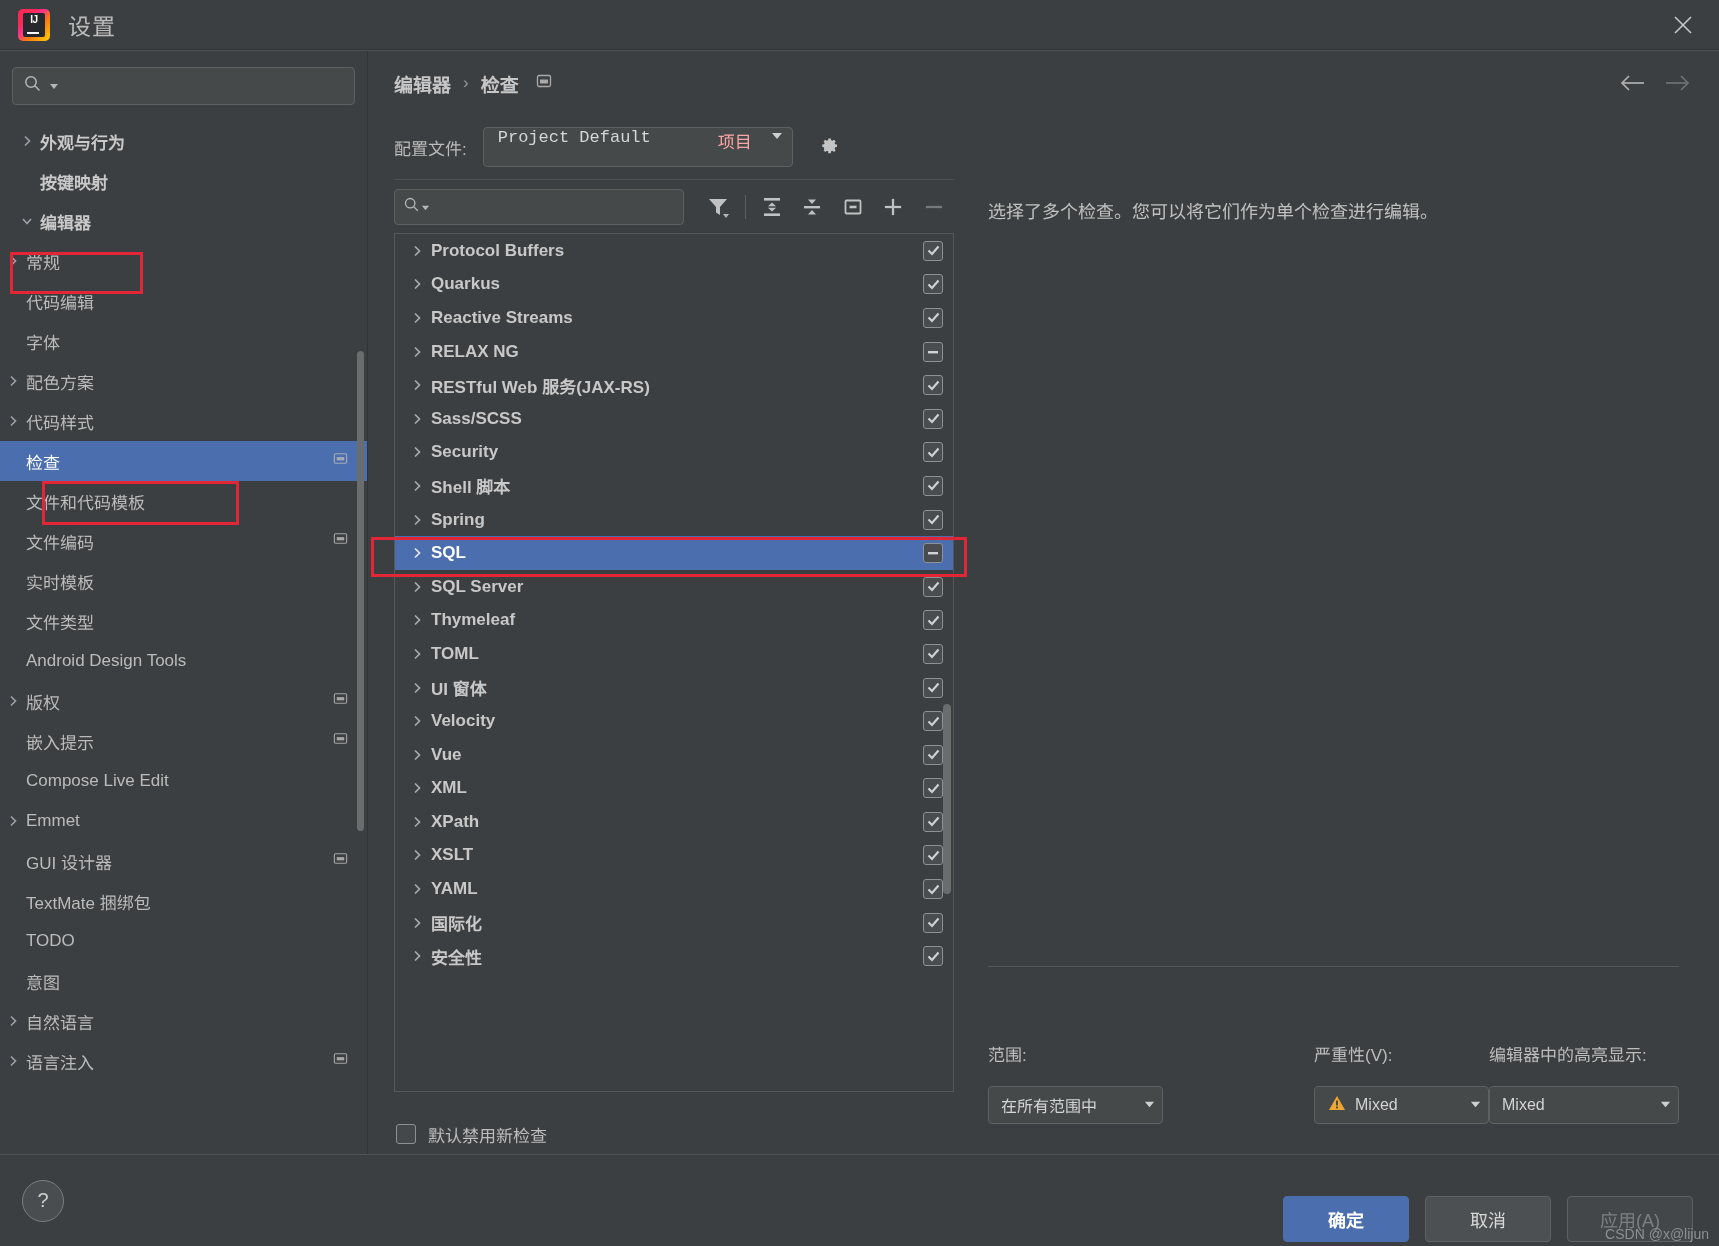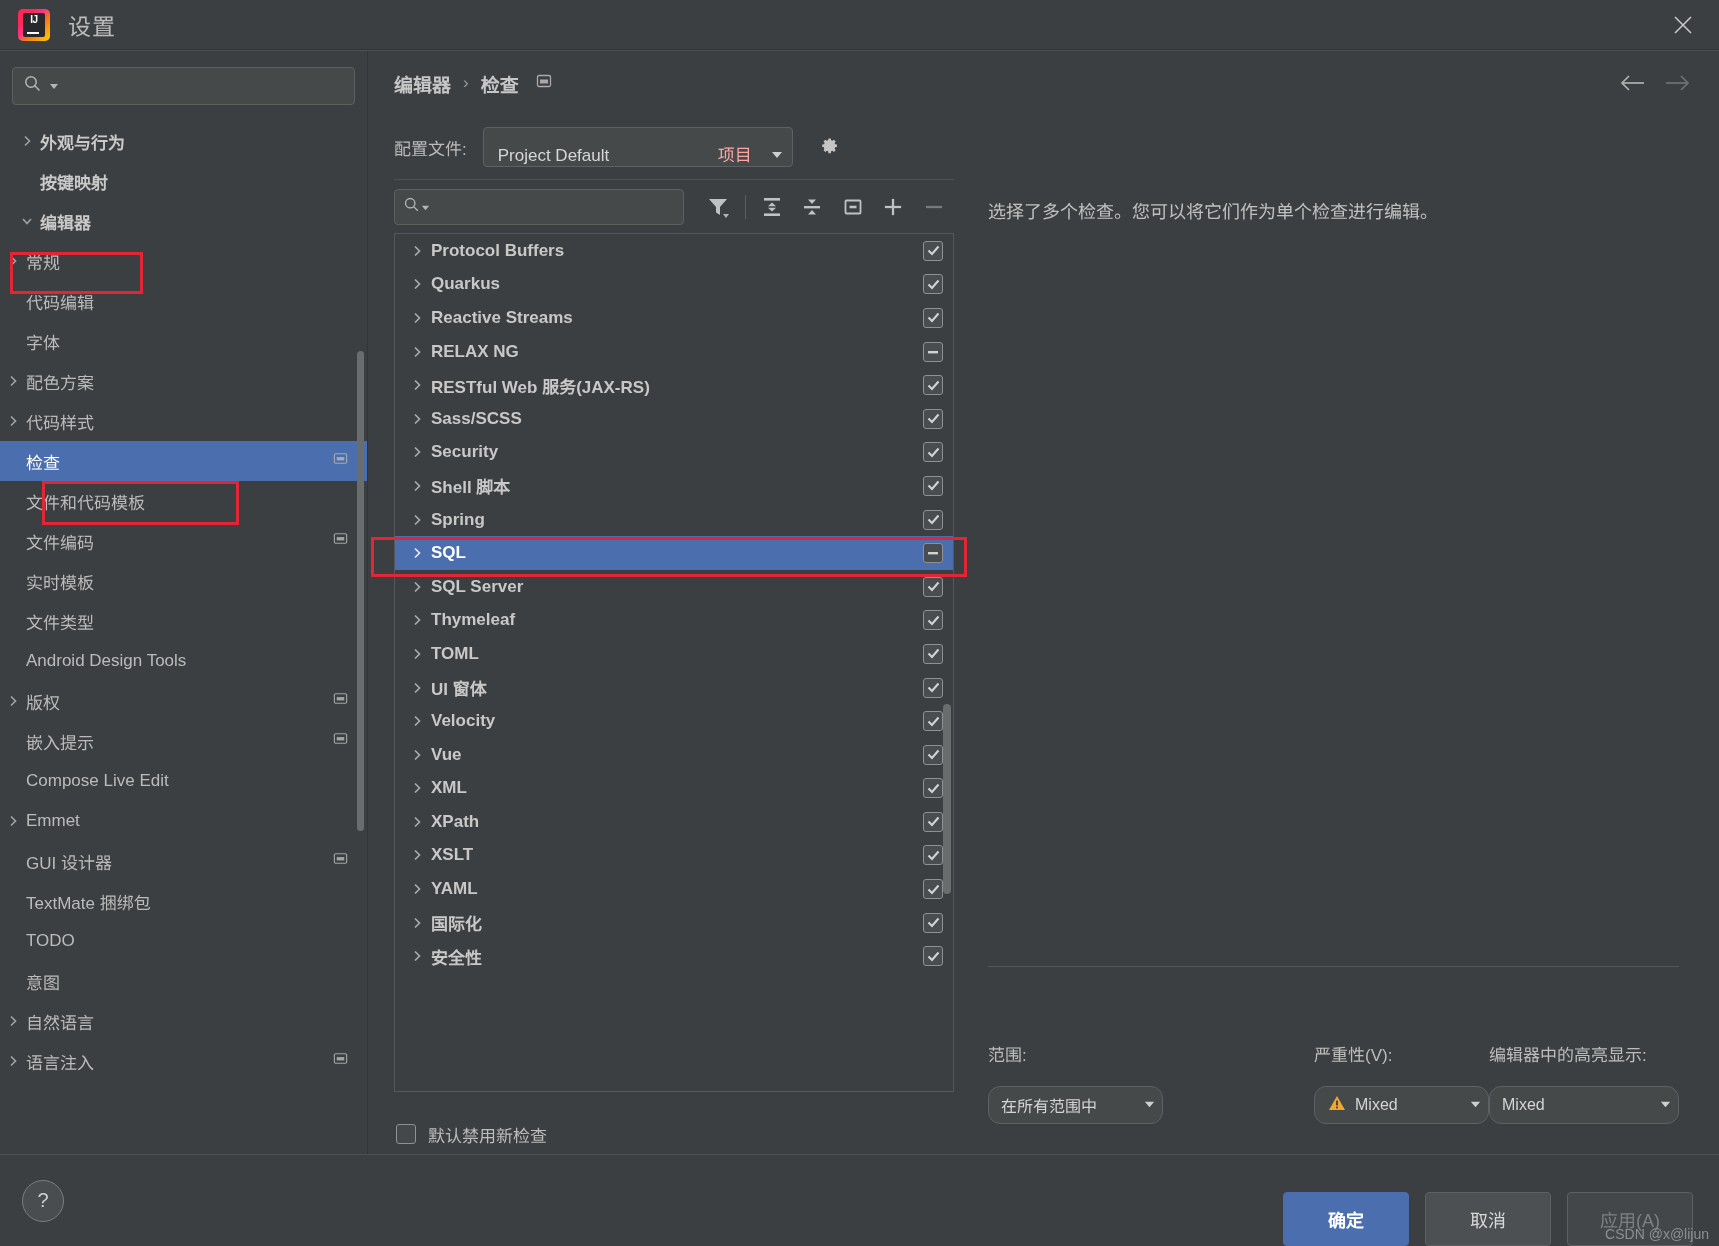--- a/index.html
+++ b/index.html
@@ -159,24 +159,25 @@
     height: 64px; min-height: 64px;
     display: flex; align-items: center;
     padding: 0 26px;
   }
   .profile-label { color: #bbbbbb; font-size: 17px; margin-right: 16px; }
   .combo {
     height: 40px;
     border: 1px solid #5e6163;
     border-radius: 4px;
     background: #45494a;
-    display: flex; align-items: flex-end;
+    display: flex; align-items: flex-start;
     padding: 0 8px 0 14px;
     color: #d6d6d6; font-size: 17px;
     gap: 8px;
+    font-family: Liberation Mono, monospace;
   }
   .combo .ctext { flex: 1 1 auto; white-space: nowrap; }
   .combo .csub { color: #fca5a5; }
   .combo .caret { flex: 0 0 auto; margin-left: 10px; }
   #profile-combo { width: 310px; }
   .gear {
     margin-left: 22px;
     color: #c5c5c5;
     display: flex; align-items: center;
   }
@@ -281,21 +282,21 @@
   .fields {
     display: flex; gap: 0; padding-bottom: 30px;
   }
   .field { display: flex; flex-direction: column; gap: 20px; margin-top: 48px; }
   .field .flabel { color: #bdbdbd; font-size: 17px; }
   .f1 { width: 370px; }
   .f2 { width: 180px; }
   .f3 { width: 200px; }
   .mini-combo {
     height: 38px; width: 175px;
-    border: 1px solid #5e6163; border-radius: 12px;
+    border: 1px solid #5e6163; border-radius: 4px;
     background: #45494a;
     display: flex; align-items: center;
     padding: 0 6px 0 12px;
     color: #d4d4d4; font-size: 16px;
   }
   .mini-combo.wide { width: 190px; }
   .mini-combo .mtext { flex: 1 1 auto; white-space: nowrap; }
   .warn-ico { margin-right: 8px; flex: 0 0 auto; }
 
   
@@ -311,21 +312,21 @@
     width: 42px; height: 42px;
     border-radius: 50%;
     border: 1px solid #7b7e80;
     background: #4a4d4f;
     color: #cfcfcf;
     display: flex; align-items: center; justify-content: center;
     font-size: 20px;
   }
   .footer-spacer { flex: 1 1 auto; }
   .btn {
-    min-width: 126px; height: 54px;
+    min-width: 126px; height: 46px;
     border-radius: 4px;
     border: 1px solid #5e6163;
     background: #4c5052;
     color: #d8d8d8;
     font-size: 18px;
     display: flex; align-items: center; justify-content: center;
     margin-left: 16px;
     padding: 0 18px;
     margin-top: 36px;
   }

